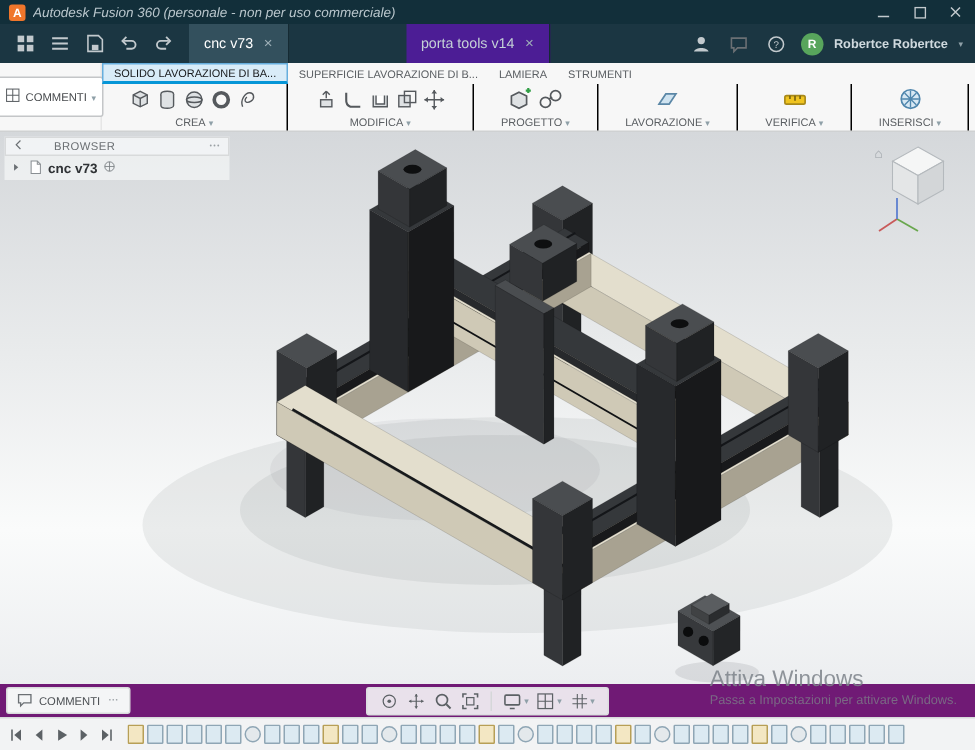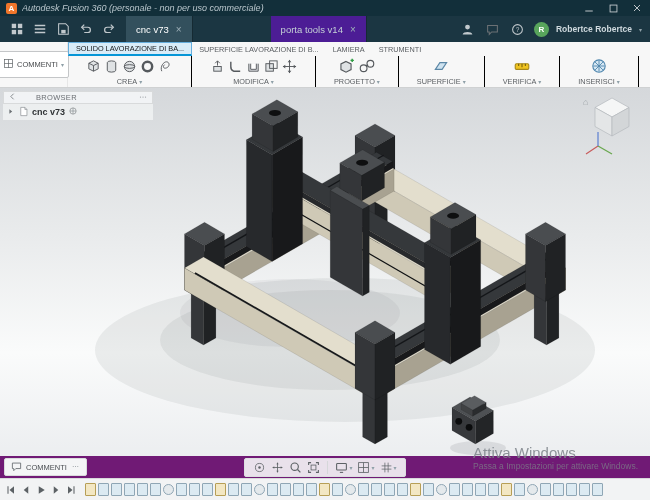--- a/index.html
+++ b/index.html
@@ -343,21 +343,21 @@
             <div class="icons">
               <div class="rbtn">
                 <span style="display: inline-flex;">
                   <svg width="18" height="18" viewBox="0 0 16 16">
                     <path d="M3 11l4-6h6l-4 6z" fill="#cfe3f0" stroke="#5b87a6"></path>
                   </svg>
                 </span>
               </div>
             </div>
             <div class="rlabel">
-              <span>SUPERFICIE</span>
+              <span>LAVORAZIONE</span>
               <span class="caret">▾</span>
             </div>
           </div>
           <div class="rgroup">
             <div class="icons">
               <div class="rbtn">
                 <span style="display: inline-flex;">
                   <svg width="18" height="18" viewBox="0 0 16 16">
                     <rect x="2" y="6" width="12" height="5" rx="1" fill="#f0c420" stroke="#a8891a"></rect>
                     <path d="M5 6v2M8 6v3M11 6v2" stroke="#7a630f"></path>

